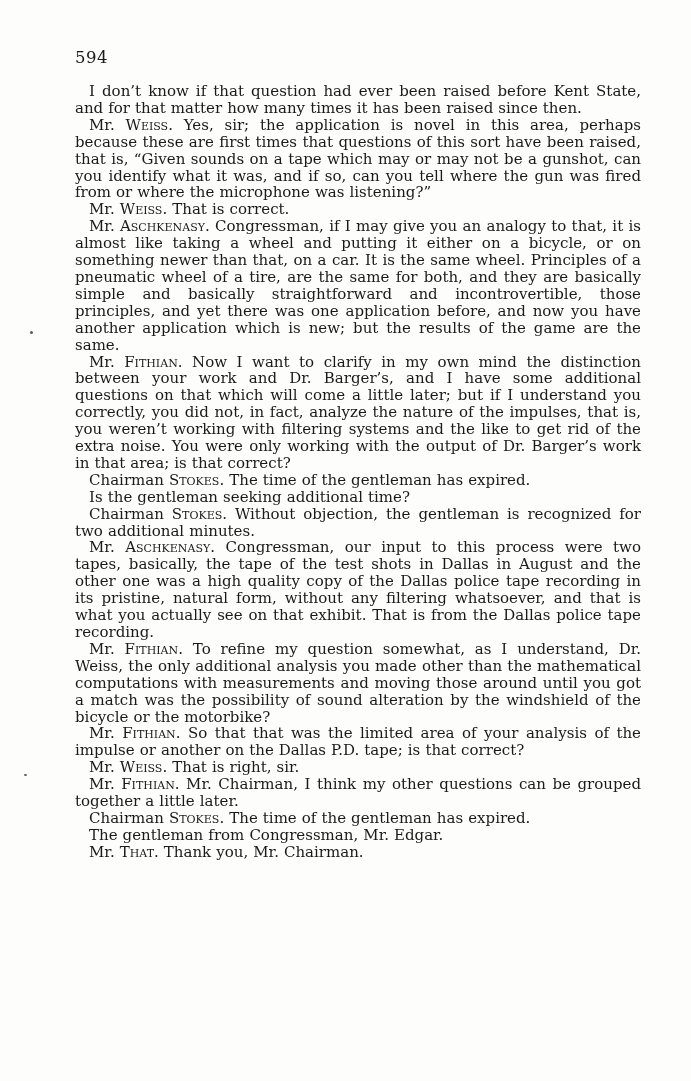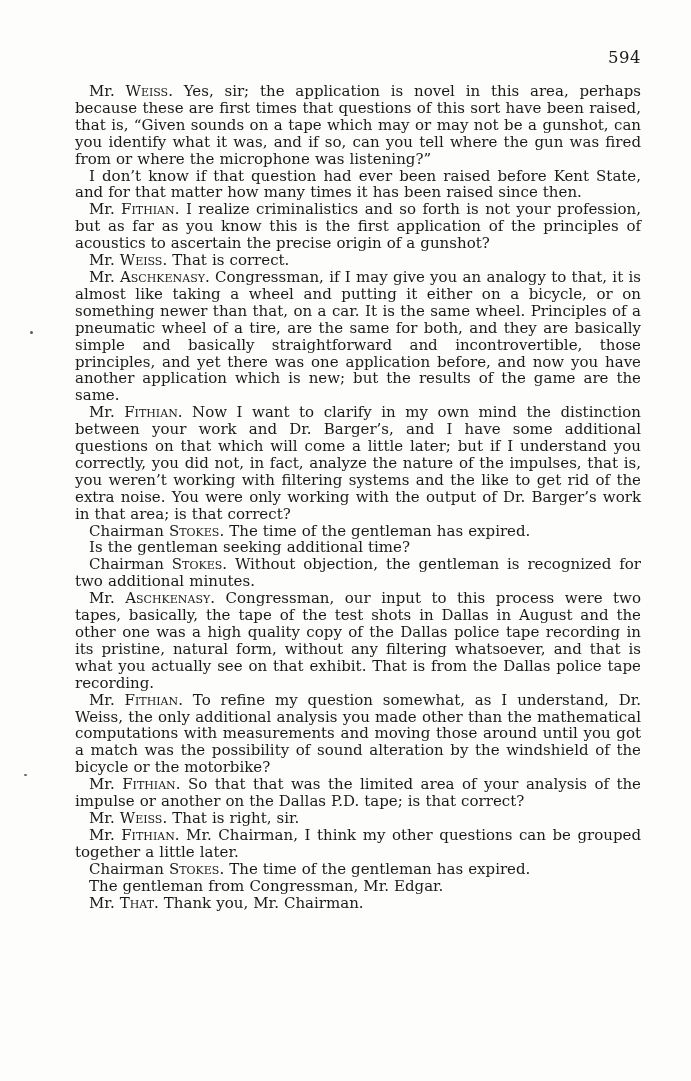--- a/index.html
+++ b/index.html
@@ -15,21 +15,21 @@
   .page{
     position:relative;
     width:691px;height:1081px;
     background:var(--paper);
     color:var(--ink);
     overflow:hidden;
   }
   .page-number{
     position:absolute;
     top:48px;left:75px;width:566px;
-    text-align:right;
+    text-align:left;
     font-size:16.5px;
     letter-spacing:0.5px;
   }
   .text-block{
     position:absolute;
     top:83px;left:75px;width:566px;
     font-size:15px;
     line-height:16.9px;
     text-align:justify;
     word-spacing:0.02em;
@@ -47,25 +47,24 @@
   .speck-1{left:30px;top:331px;width:3px;height:3px;}
   .speck-2{left:24px;top:774px;width:3px;height:2px;}
 </style>
 </head>
 <body>
 
 <div class="page">
   <div class="page-number">594</div>
 
   <div class="text-block">
+  <p><span></span><span class="sc"></span><span>I don’t know if that question had ever been raised before Kent State, and for that matter how many times it has been raised since then.</span></p>
+
   <p><span>Mr. </span><span class="sc">Weiss</span><span>. Yes, sir; the application is novel in this area, perhaps because these are first times that questions of this sort have been raised, that is, “Given sounds on a tape which may or may not be a gunshot, can you identify what it was, and if so, can you tell where the gun was fired from or where the microphone was listening?”</span></p>
 
-  <p><span></span><span class="sc"></span><span>I don’t know if that question had ever been raised before Kent State, and for that matter how many times it has been raised since then.</span></p>
-
-  <p><span>Mr. </span><span class="sc">Fithian</span><span>. I realize criminalistics and so forth is not your profession, but as far as you know this is the first application of the principles of acoustics to ascertain the precise origin of a gunshot?</span></p>
 
   <p><span>Mr. </span><span class="sc">Weiss</span><span>. That is correct.</span></p>
 
   <p><span>Mr. </span><span class="sc">Aschkenasy</span><span>. Congressman, if I may give you an analogy to that, it is almost like taking a wheel and putting it either on a bicycle, or on something newer than that, on a car. It is the same wheel. Principles of a pneumatic wheel of a tire, are the same for both, and they are basically simple and basically straightforward and incontrovertible, those principles, and yet there was one application before, and now you have another application which is new; but the results of the game are the same.</span></p>
 
   <p><span>Mr. </span><span class="sc">Fithian</span><span>. Now I want to clarify in my own mind the distinction between your work and Dr. Barger’s, and I have some additional questions on that which will come a little later; but if I understand you correctly, you did not, in fact, analyze the nature of the impulses, that is, you weren’t working with filtering systems and the like to get rid of the extra noise. You were only working with the output of Dr. Barger’s work in that area; is that correct?</span></p>
 
   <p><span>Chairman </span><span class="sc">Stokes</span><span>. The time of the gentleman has expired.</span></p>
 
   <p><span></span><span class="sc"></span><span>Is the gentleman seeking additional time?</span></p>

